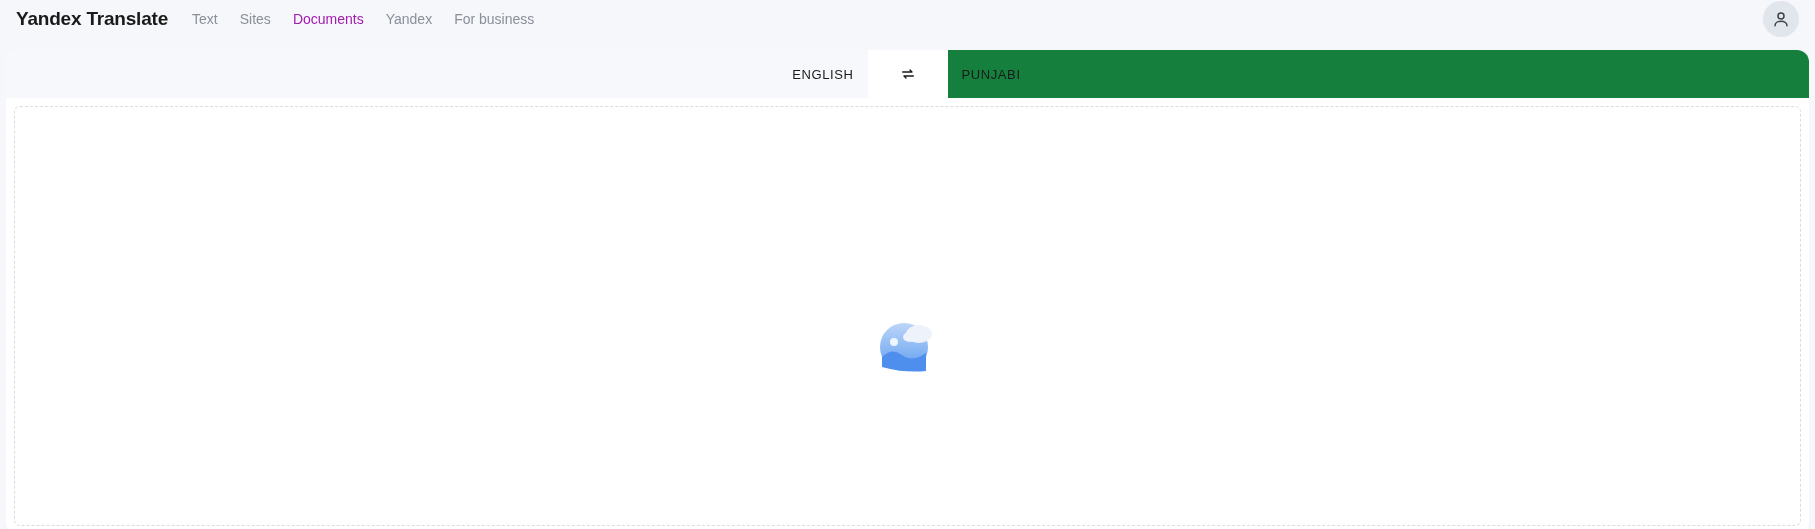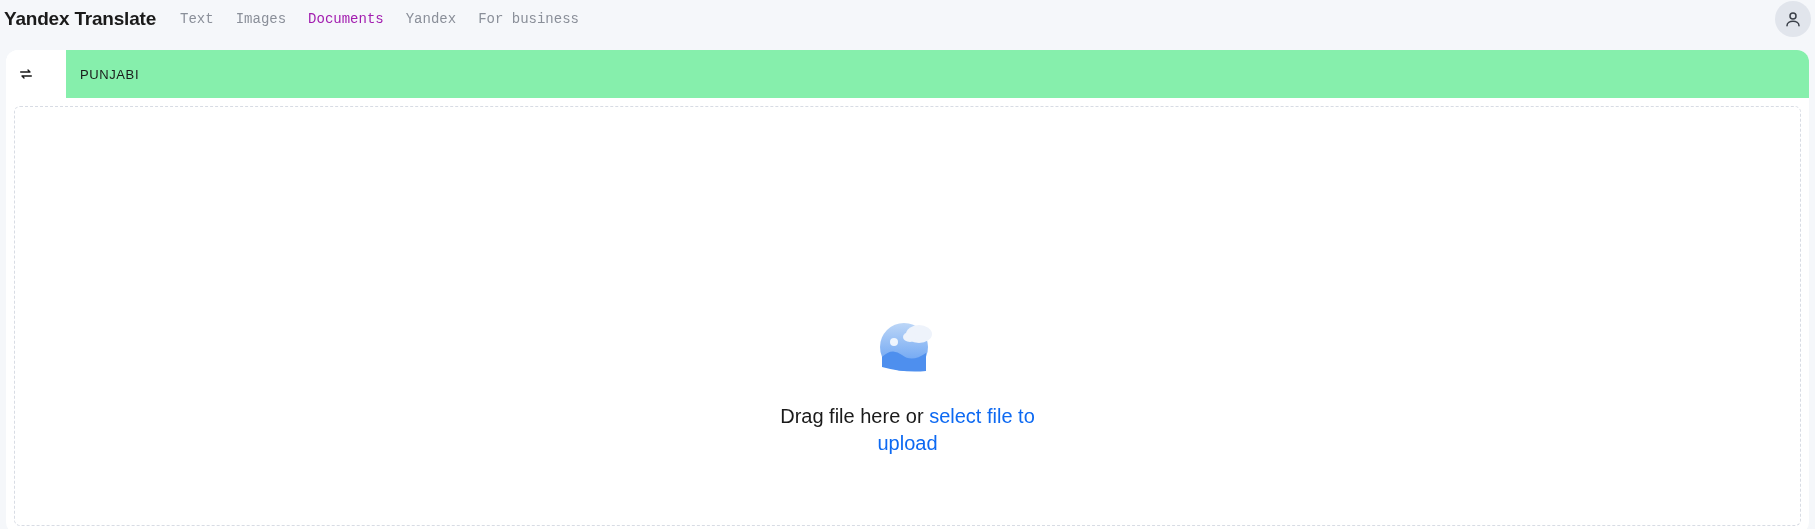--- a/index.html
+++ b/index.html
@@ -9,40 +9,39 @@
     background: #f5f7fa;
     color: #1a1a1a;
     width: 1815px;
   }
 
   
   .header {
     display: flex;
     align-items: center;
     height: 38px;
-    padding: 0 4px;
+    padding: 0 16px;
     background: #f5f7fa;
   }
   .logo {
     font-size: 19px;
     font-weight: 700;
     color: #1a1a1a;
     margin-right: 24px;
     cursor: pointer;
     letter-spacing: -0.2px;
   }
   .nav {
     display: flex;
     gap: 22px;
   }
   .nav-item {
     font-size: 14px;
     color: #8a8f99;
     cursor: pointer;
-    font-family: Liberation Mono, monospace;
   }
   .nav-item.active {
     color: #a21caf;
     font-weight: 500;
   }
   .header-spacer { flex: 1; }
   .avatar {
     width: 36px;
     height: 36px;
     border-radius: 50%;
@@ -86,21 +85,21 @@
     height: 100%;
     background: #f6f8fb;
     padding-right: 14px;
   }
   .lang-half-right {
     flex: 1;
     display: flex;
     justify-content: flex-start;
     align-items: center;
     height: 100%;
-    background: #86efac;
+    background: #15803d;
     padding-left: 14px;
   }
   .lang-label {
     font-size: 13px;
     font-weight: 500;
     letter-spacing: 0.6px;
     color: #1a1a1a;
     cursor: pointer;
   }
   .swap-wrap {
@@ -154,37 +153,40 @@
     cursor: pointer;
   }
 </style>
 </head>
 <body>
 
 <div class="header">
   <div class="logo">Yandex Translate</div>
   <nav class="nav">
     <span class="nav-item">Text</span>
-    <span class="nav-item">Images</span>
+    <span class="nav-item">Sites</span>
     <span class="nav-item active">Documents</span>
     <span class="nav-item">Yandex</span>
     <span class="nav-item">For business</span>
   </nav>
   <div class="header-spacer"></div>
   <div class="avatar">
     <svg viewBox="0 0 24 24" fill="none" stroke="currentColor" stroke-width="2" stroke-linecap="round" stroke-linejoin="round">
       <circle cx="12" cy="8" r="4"></circle>
       <path d="M4 21c0-4 4-6 8-6s8 2 8 6"></path>
     </svg>
   </div>
 </div>
 
 <div class="panel">
 
   <div class="lang-bar">
+    <div class="lang-half-left">
+      <span class="lang-label">ENGLISH</span>
+    </div>
     <div class="swap-wrap">
       <div class="swap-btn">
         <svg viewBox="0 0 24 24" fill="none" stroke="currentColor" stroke-width="2" stroke-linecap="round" stroke-linejoin="round">
           <path d="M4 9h14l-3-3"></path>
           <path d="M20 15H6l3 3"></path>
         </svg>
       </div>
     </div>
     <div class="lang-half-right">
       <span class="lang-label">PUNJABI</span>
@@ -203,18 +205,15 @@
 
         <circle cx="28" cy="30" r="24" fill="url(#g1)"></circle>
 
         <ellipse cx="43" cy="17" rx="13" ry="9" fill="#eef3fb"></ellipse>
         <ellipse cx="34" cy="20" rx="7" ry="5" fill="#eef3fb"></ellipse>
 
         <path d="M6 40 Q16 30 26 38 Q36 46 50 36 L50 54 Q28 56 6 50 Z" fill="#4e8fee"></path>
         <circle cx="18" cy="25" r="4" fill="#ffffff" opacity="0.85"></circle>
       </svg>
     </div>
-    <div class="drop-text">
-      <span>Drag file here or </span><span class="drop-link">select file to upload</span>
-    </div>
   </div>
 
 </div>
 
 </body></html>

